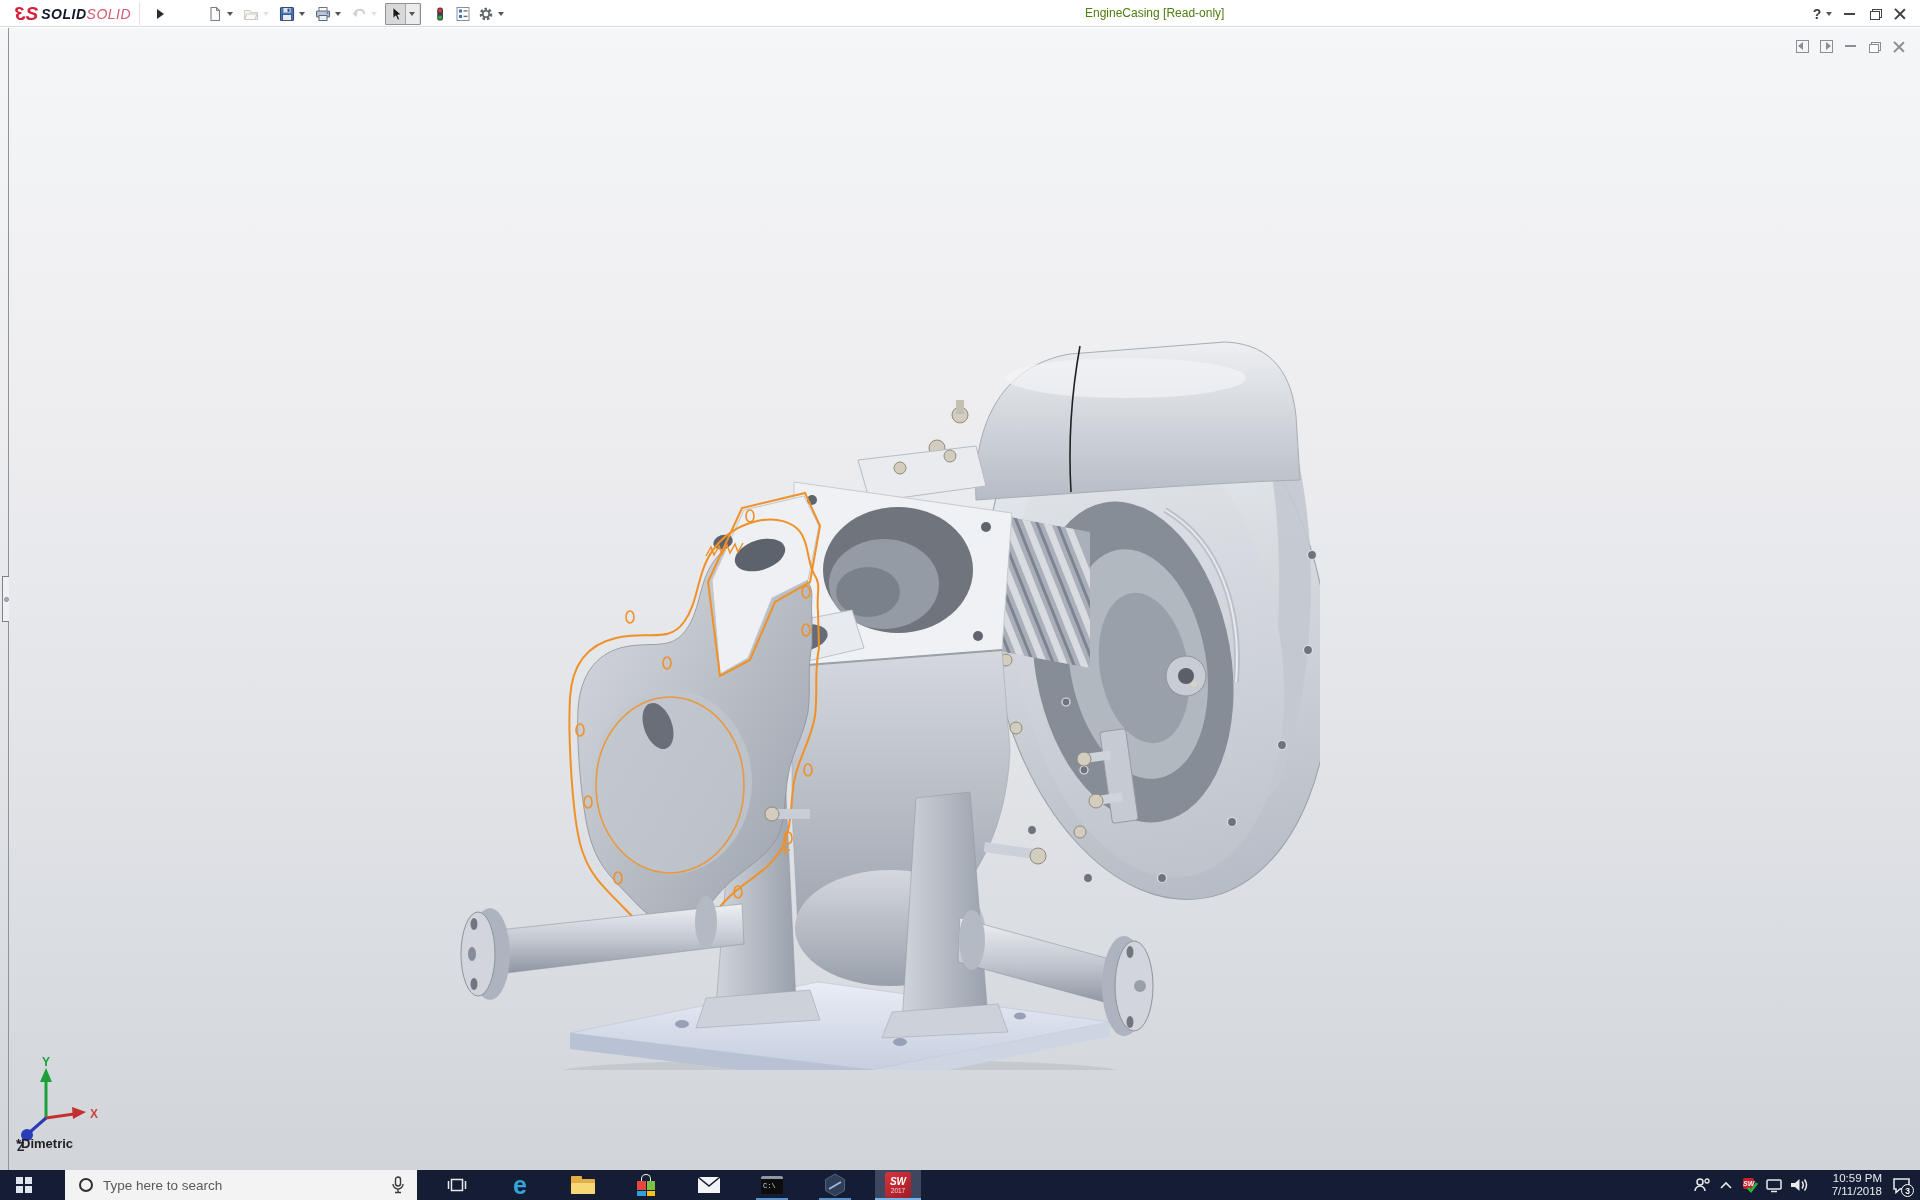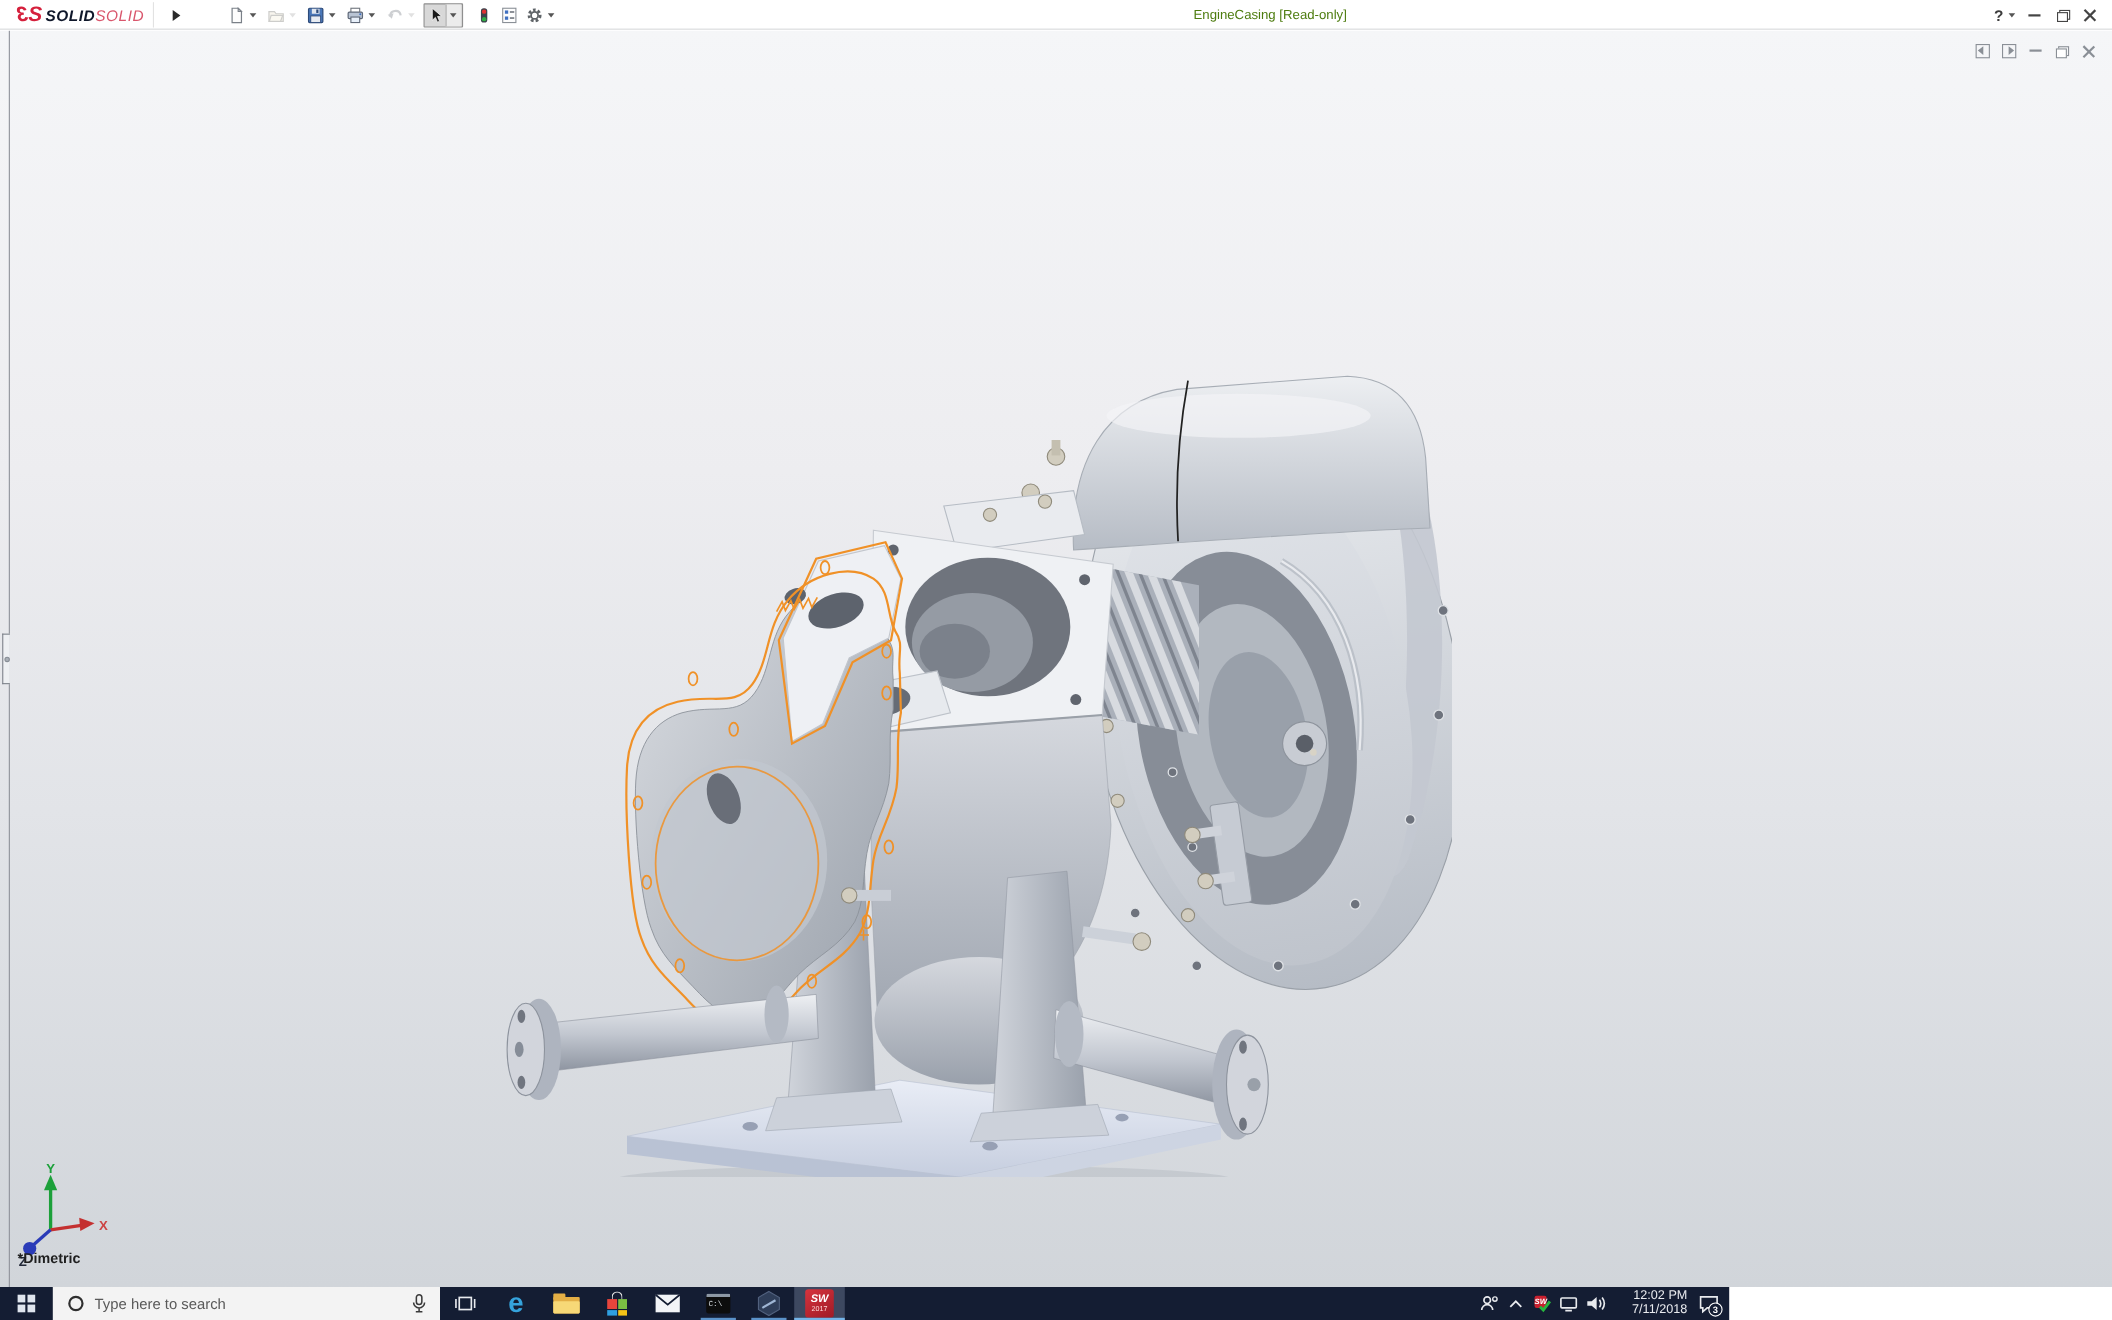--- a/index.html
+++ b/index.html
@@ -56,22 +56,22 @@
   .pane-box .tr { width:0; height:0; border-left:5px solid #8a8f96; border-top:4px solid transparent; border-bottom:4px solid transparent; margin-left:5px; }
   .bar-min.g { background:#8a8f96; }
   .box-restore.g::before,.box-restore.g::after { border-color:#8a8f96; }
   .x-close.g::before,.x-close.g::after { background:#8a8f96; }
 
   .status-orientation { position:absolute; left:16px; top:1108px; font-size:13px; font-weight:bold; color:#1f1f1f; }
   .triad { position:absolute; left:12px; top:1028px; }
   .model { position:absolute; left:420px; top:302px; }
 
   
-  .taskbar { position:absolute; left:0; top:1170px; width:1572px; height:30px; background:#141d33;
-    display:flex; align-items:stretch; color:#e8eaee; }
+  .taskbar { position:absolute; left:0; top:1170px; width:1920px; height:30px; background:#141d33;
+    display:flex; align-items:stretch; color:#e8eaee;gap:17px; }
   .start { width:48px; display:flex; align-items:center; justify-content:center; }
   .winlogo { display:grid; grid-template-columns:7px 7px; grid-template-rows:7px 7px; gap:1.5px; }
   .winlogo span { background:#dfe5ee; }
   .searchbox { width:352px; background:#f3f3f3; display:flex; align-items:center; }
   .search-circle { width:14px; height:14px; border:2px solid #2f2f2f; border-radius:50%; margin:0 10px 0 14px; flex:none; }
   .searchbox input { flex:1; border:none; background:transparent; outline:none; font-size:13.5px; color:#333;
     font-family:"Liberation Sans",sans-serif; }
   .searchbox input::placeholder { color:#595959; opacity:1; }
   .mic { margin:0 12px; flex:none; }
   .task-tile { width:46px; display:flex; align-items:center; justify-content:center; position:relative; }
@@ -569,21 +569,21 @@
           <line x1="6" y1="14.5" x2="12" y2="14.5" stroke="#e8eaee" stroke-width="1.5"></line>
         </svg>
       </div>
       <div class="tray-ico">
         <svg width="19" height="18" viewBox="0 0 19 18">
           <path d="M2 7 h4 l4.5 -4 v12 l-4.5 -4 H2 Z" fill="#e8eaee"></path>
           <path d="M13 5.5 q2.5 3.5 0 7 M15.5 3.5 q4 5.5 0 11" fill="none" stroke="#e8eaee" stroke-width="1.5"></path>
         </svg>
       </div>
       <div class="clock">
-        <div>12:02 PM</div>
+        <div>10:59 PM</div>
         <div>7/11/2018</div>
       </div>
       <div class="action">
         <svg width="19" height="17" viewBox="0 0 19 17">
           <path d="M2 2 h15 v10 h-9 l-4 3.5 v-3.5 h-2 Z" fill="none" stroke="#e8eaee" stroke-width="1.5"></path>
         </svg>
         <span class="badge">3</span>
       </div>
       <div class="showdesk"></div>
     </div>

